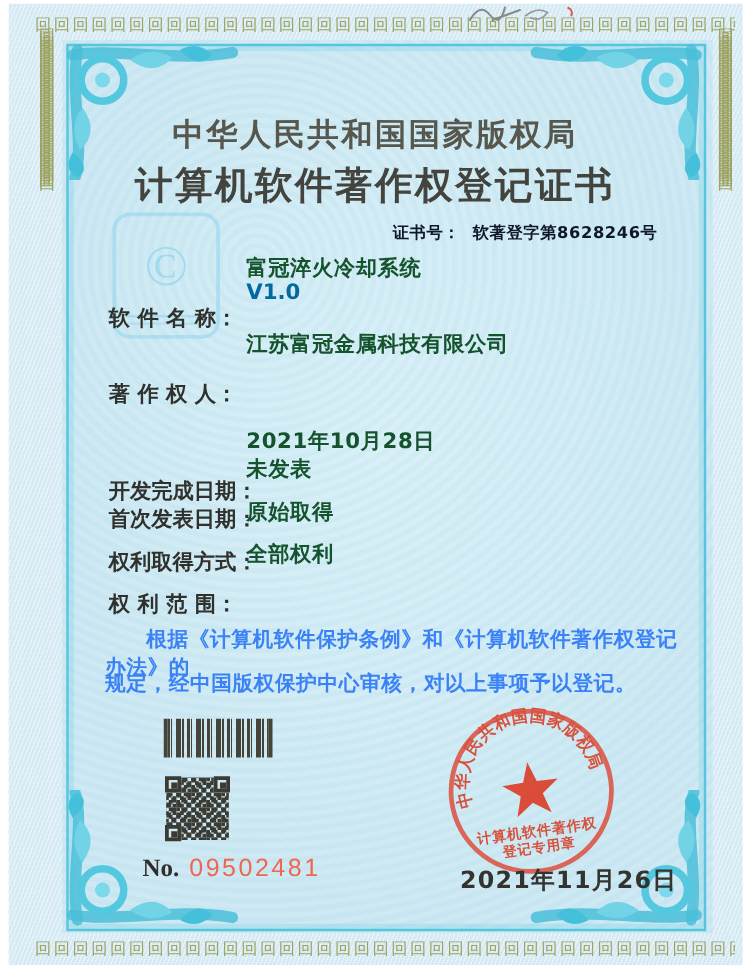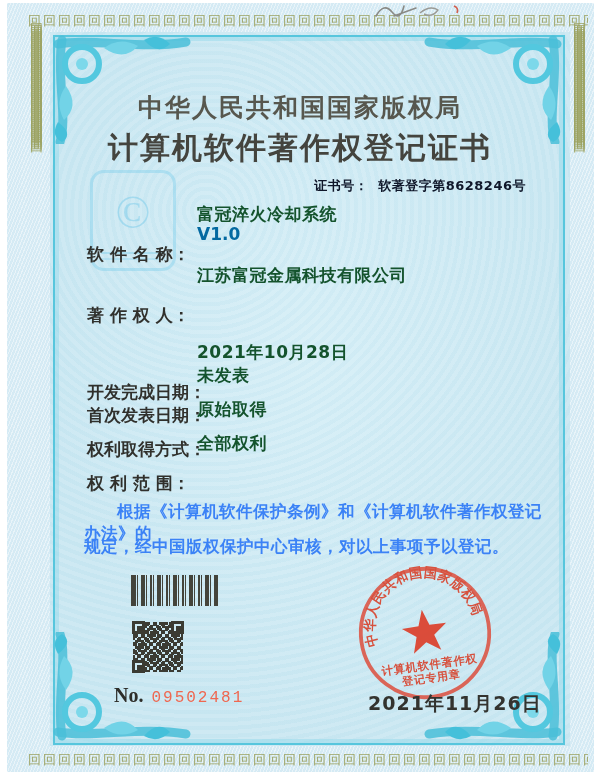--- a/index.html
+++ b/index.html
@@ -54,22 +54,22 @@
       background-image:
         conic-gradient(#3b3b33 90deg,transparent 90deg 180deg,#3b3b33 180deg 270deg,transparent 270deg),
         conic-gradient(#3b3b33 90deg,transparent 90deg 180deg,#3b3b33 180deg 270deg,transparent 270deg);
       background-size:8px 8px,6px 6px;background-position:0 0,2px 3px;}
   .finder{position:absolute;width:13px;height:13px;border:3px solid #3b3b33;background:#cde9f2;box-sizing:border-box;}
   .finder::after{content:"";position:absolute;left:2px;top:2px;width:5px;height:5px;background:#3b3b33;}
   .f-tl{left:-1px;top:-1px;}.f-tr{right:-1px;top:-1px;}.f-bl{left:-1px;bottom:-1px;}
   .serial{position:absolute;left:114px;top:684px;}
   .serial .no{font-family:"Liberation Serif","DejaVu Serif",serif;font-weight:bold;
               font-size:20px;color:#2e2e2a;}
-  .serial .digits{font-family:Liberation Mono, monospace;
-              font-size:16px;color:#ef6750;letter-spacing:2px;margin-left:8px;}
+  .serial .digits{font-family:Liberation Sans, sans-serif;
+              font-size:20px;color:#ef6750;letter-spacing:2px;margin-left:8px;}
   .seal{position:absolute;left:356px;top:564px;width:138px;height:138px;
         transform:rotate(-8deg);opacity:.92;}
   .issue-date{position:absolute;left:368px;top:691px;font-weight:bold;font-size:19px;
         color:#33332f;letter-spacing:1px;}
   .watermark{position:absolute;left:90px;top:170px;width:80px;height:95px;
         border:3px solid rgba(120,205,235,.40);border-radius:14px;
         color:rgba(110,200,232,.45);text-align:center;font-size:46px;line-height:80px;
         font-family:"Liberation Serif",serif;}
   .watermark::after{content:"";position:absolute;left:8px;right:8px;bottom:8px;height:4px;
         border-top:2px solid rgba(120,205,235,.40);border-bottom:2px solid rgba(120,205,235,.30);}

